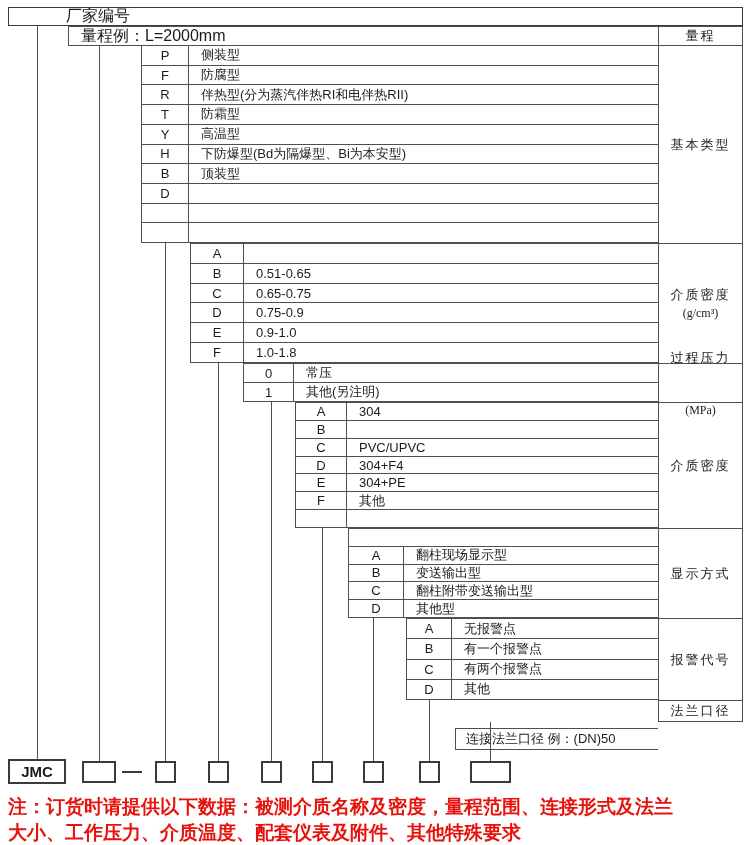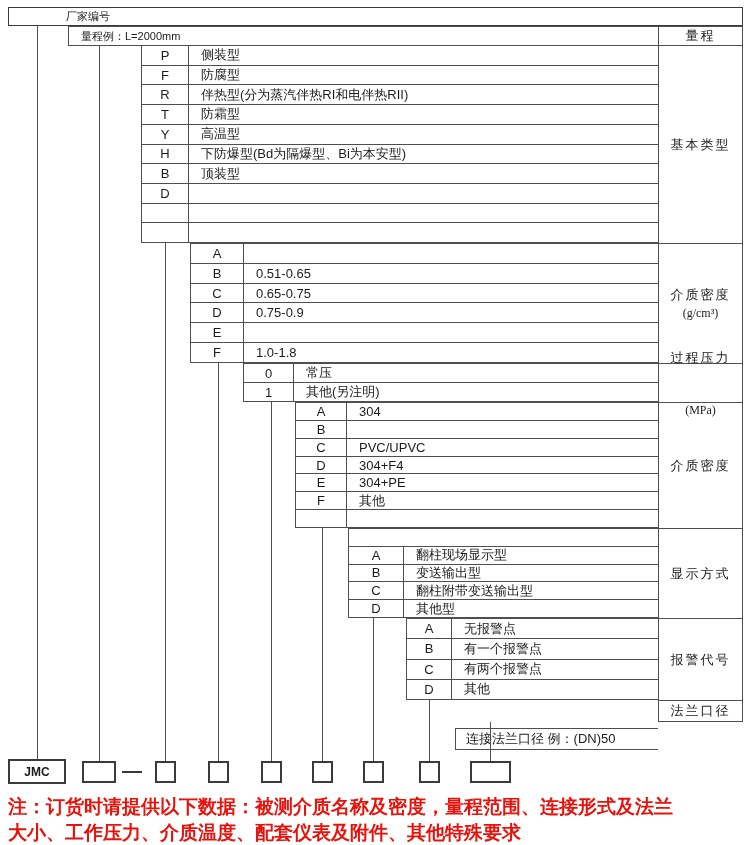--- a/index.html
+++ b/index.html
@@ -6,21 +6,21 @@
   html,body { margin:0; padding:0; background:#ffffff; }
   #stage {
     position:relative; width:750px; height:845px; overflow:hidden;
     background:#ffffff; font-family:"Liberation Sans","DejaVu Sans",sans-serif;
     color:var(--txt);
   }
   .abs { position:absolute; box-sizing:border-box; }
   
   .hdrbox {
     border:1px solid var(--dark); display:flex; align-items:center;
-    font-size:11px; color:var(--txt);
+    font-size:16px; color:var(--txt);
   }
   
   .tbl {
     position:absolute; box-sizing:border-box; display:flex; flex-direction:column;
     border:1px solid var(--line); border-right:none;
   }
   .trow { flex:1; display:flex; align-items:stretch; min-height:0; }
   .trow + .trow { border-top:1px solid var(--line); }
   .code {
     display:flex; align-items:center; justify-content:center;
@@ -41,21 +41,21 @@
     box-sizing:border-box; border-bottom:1px solid var(--line);
     display:flex; flex-direction:column; align-items:center; justify-content:center;
     font-size:13px; letter-spacing:2px; color:#222; text-align:center;
   }
   .lcell:last-child { border-bottom:none; flex:1; }
   .lcell .unit { letter-spacing:0; font-size:12px; margin-top:2px; }
   
   .vline { position:absolute; width:1px; background:var(--line); }
   
   .cbox { position:absolute; box-sizing:border-box; border:2px solid var(--dark); background:#fff; }
-  .jmc  { display:flex; align-items:center; justify-content:center; font-weight:bold; font-size:12px; }
+  .jmc  { display:flex; align-items:center; justify-content:center; font-weight:bold; font-size:15px; }
   .dash { position:absolute; height:2px; background:var(--dark); }
   
   .note {
     position:absolute; left:8px; top:794px; width:742px;
     color:#e8120c; font-size:19px; font-weight:bold; line-height:26px;
   }
 </style>
 </head>
 <body>
 
@@ -151,20 +151,21 @@
     <div class="trow">
         <div class="code">C</div>
         <div class="desc">0.65-0.75</div>
       </div>
     <div class="trow">
         <div class="code">D</div>
         <div class="desc">0.75-0.9</div>
       </div>
     <div class="trow">
         <div class="code">E</div>
+        <div class="desc">0.9-1.0</div>
       </div>
     <div class="trow">
         <div class="code">F</div>
         <div class="desc">1.0-1.8</div>
       </div>
   </div>
 
   <div class="tbl t-pressure" style="left:243px;top:363px;width:415px;height:39px;">
     <div class="trow">
         <div class="code">0</div>

